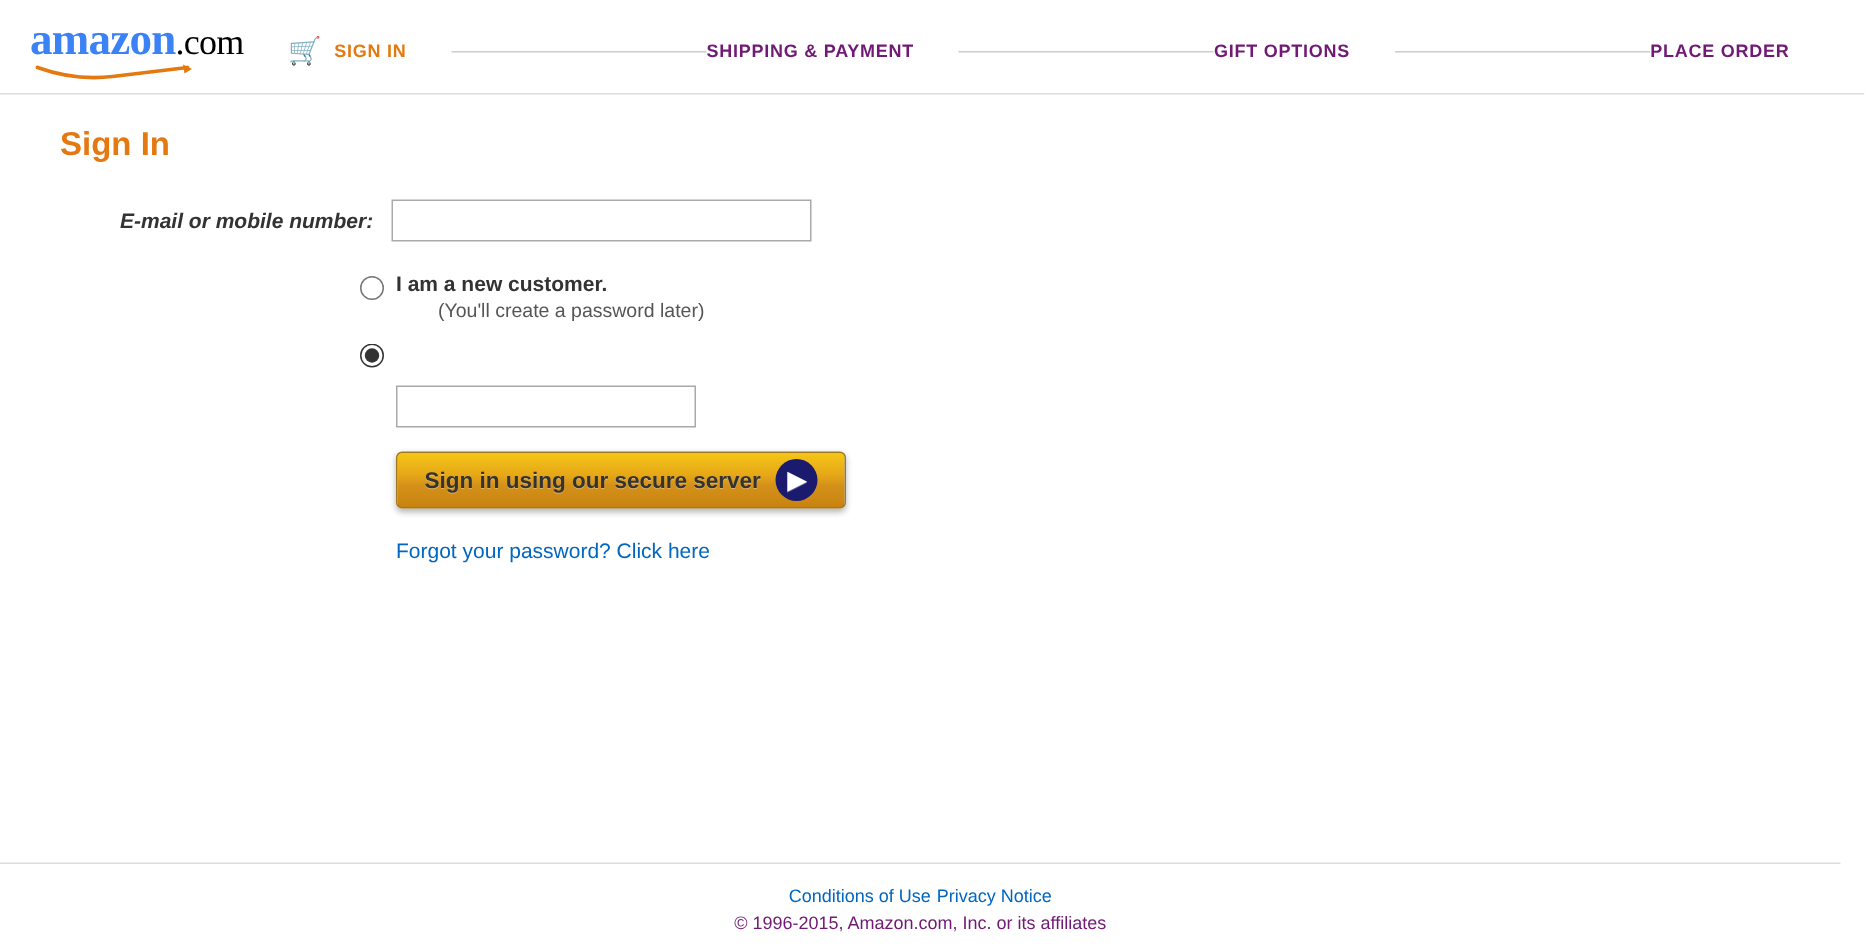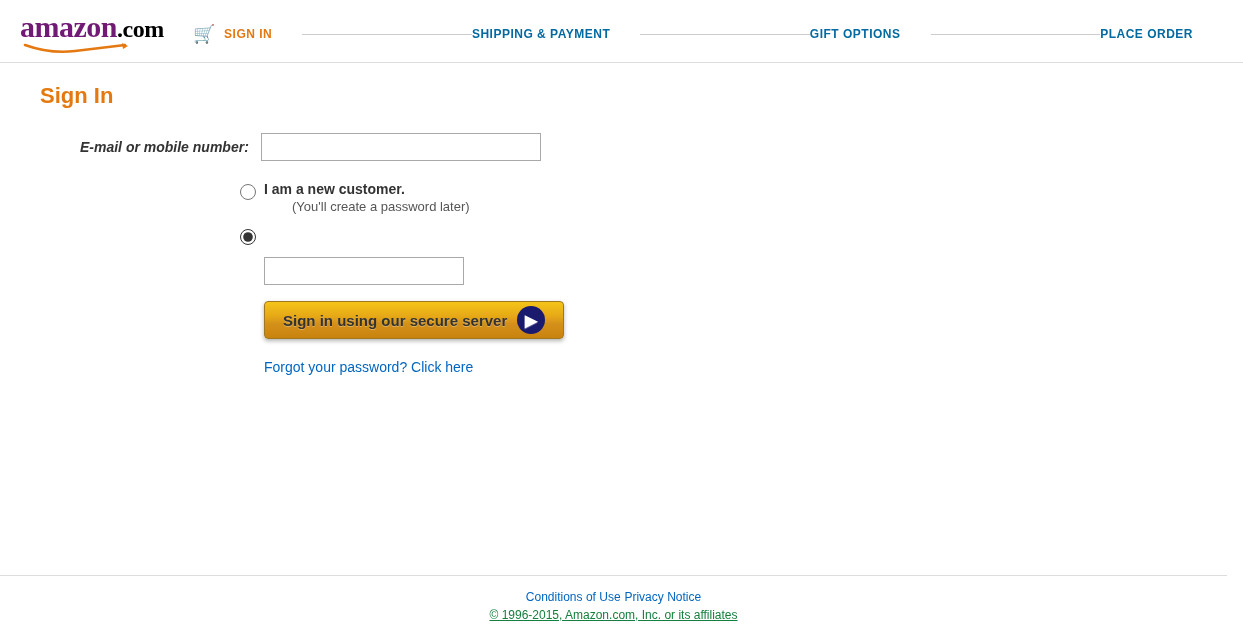--- a/index.html
+++ b/index.html
@@ -34,21 +34,21 @@
 
     .cart-icon-area {
       margin-right: 8px;
       display: flex;
       align-items: center;
     }
 
     .step-item {
       margin-right: 30px;
       font-size: 12px;
-      color: #0369a1;
+      color: #701a75;
       font-weight: bold;
       letter-spacing: 0.5px;
       text-transform: uppercase;
     }
 
     .step-item.active {
       color: #e47911;
     }
 
     .step-divider {
@@ -202,44 +202,43 @@
     }
 
     .footer-link {
       color: #0066c0;
       text-decoration: none;
       font-size: 12px;
     }
 
     .footer-copyright {
       font-size: 12px;
-      color: #15803d;
-      text-decoration: underline;
+      color: #701a75;
     }
 
     
     .amazon-logo {
       display: inline-block;
       position: relative;
     }
 
     .amazon-logo .text-part {
       font-family: 'Times New Roman', Georgia, serif;
       font-size: 30px;
       font-weight: bold;
       letter-spacing: -0.5px;
     }
 
     .amazon-logo .text-part .amazon {
-      color: #701a75;
+      color: #3b82f6;
     }
 
     .amazon-logo .text-part .dotcom {
       color: #000;
-      font-weight: bold;
+      font-weight: normal;
       font-size: 24px;
     }
 
     .smile-svg {
       display: block;
       margin-top: -2px;
     }
   </style>
 </head>
 <body>

